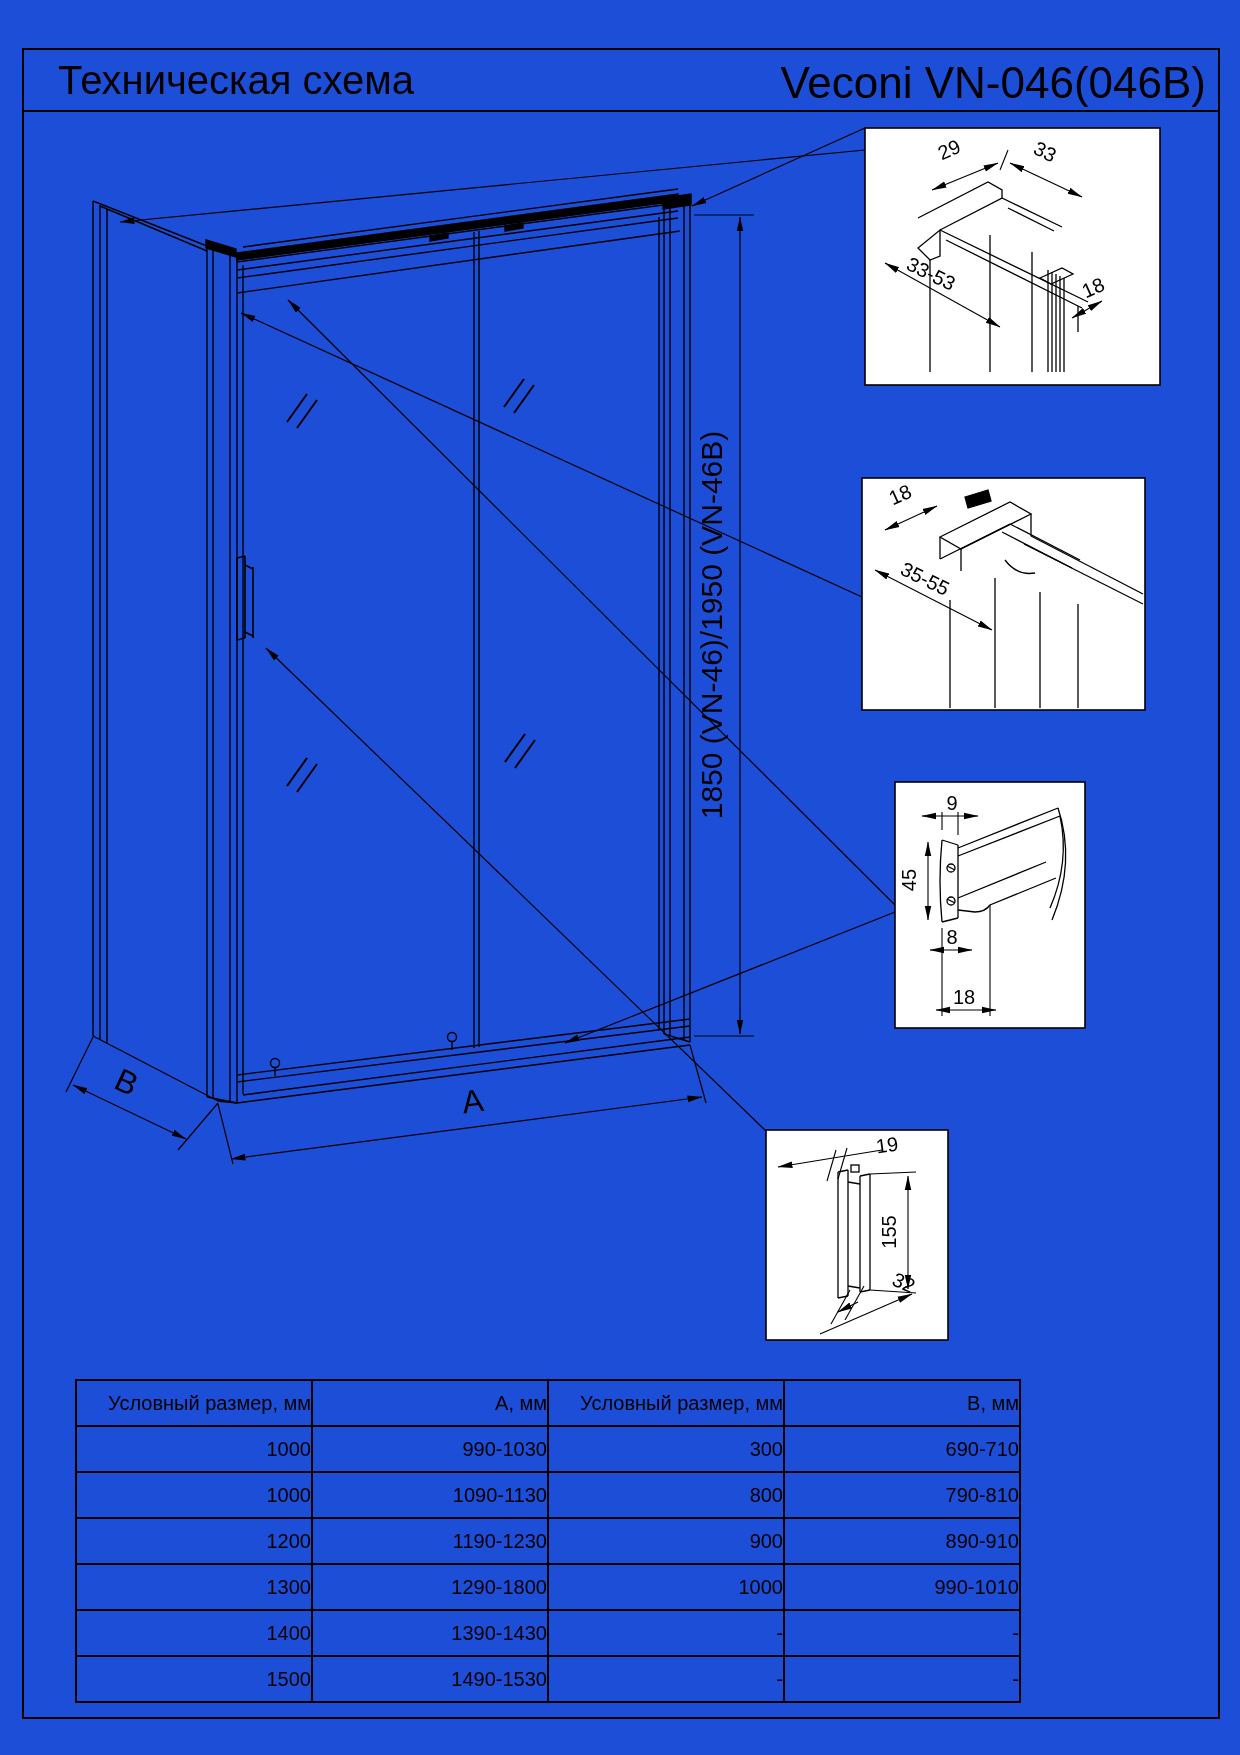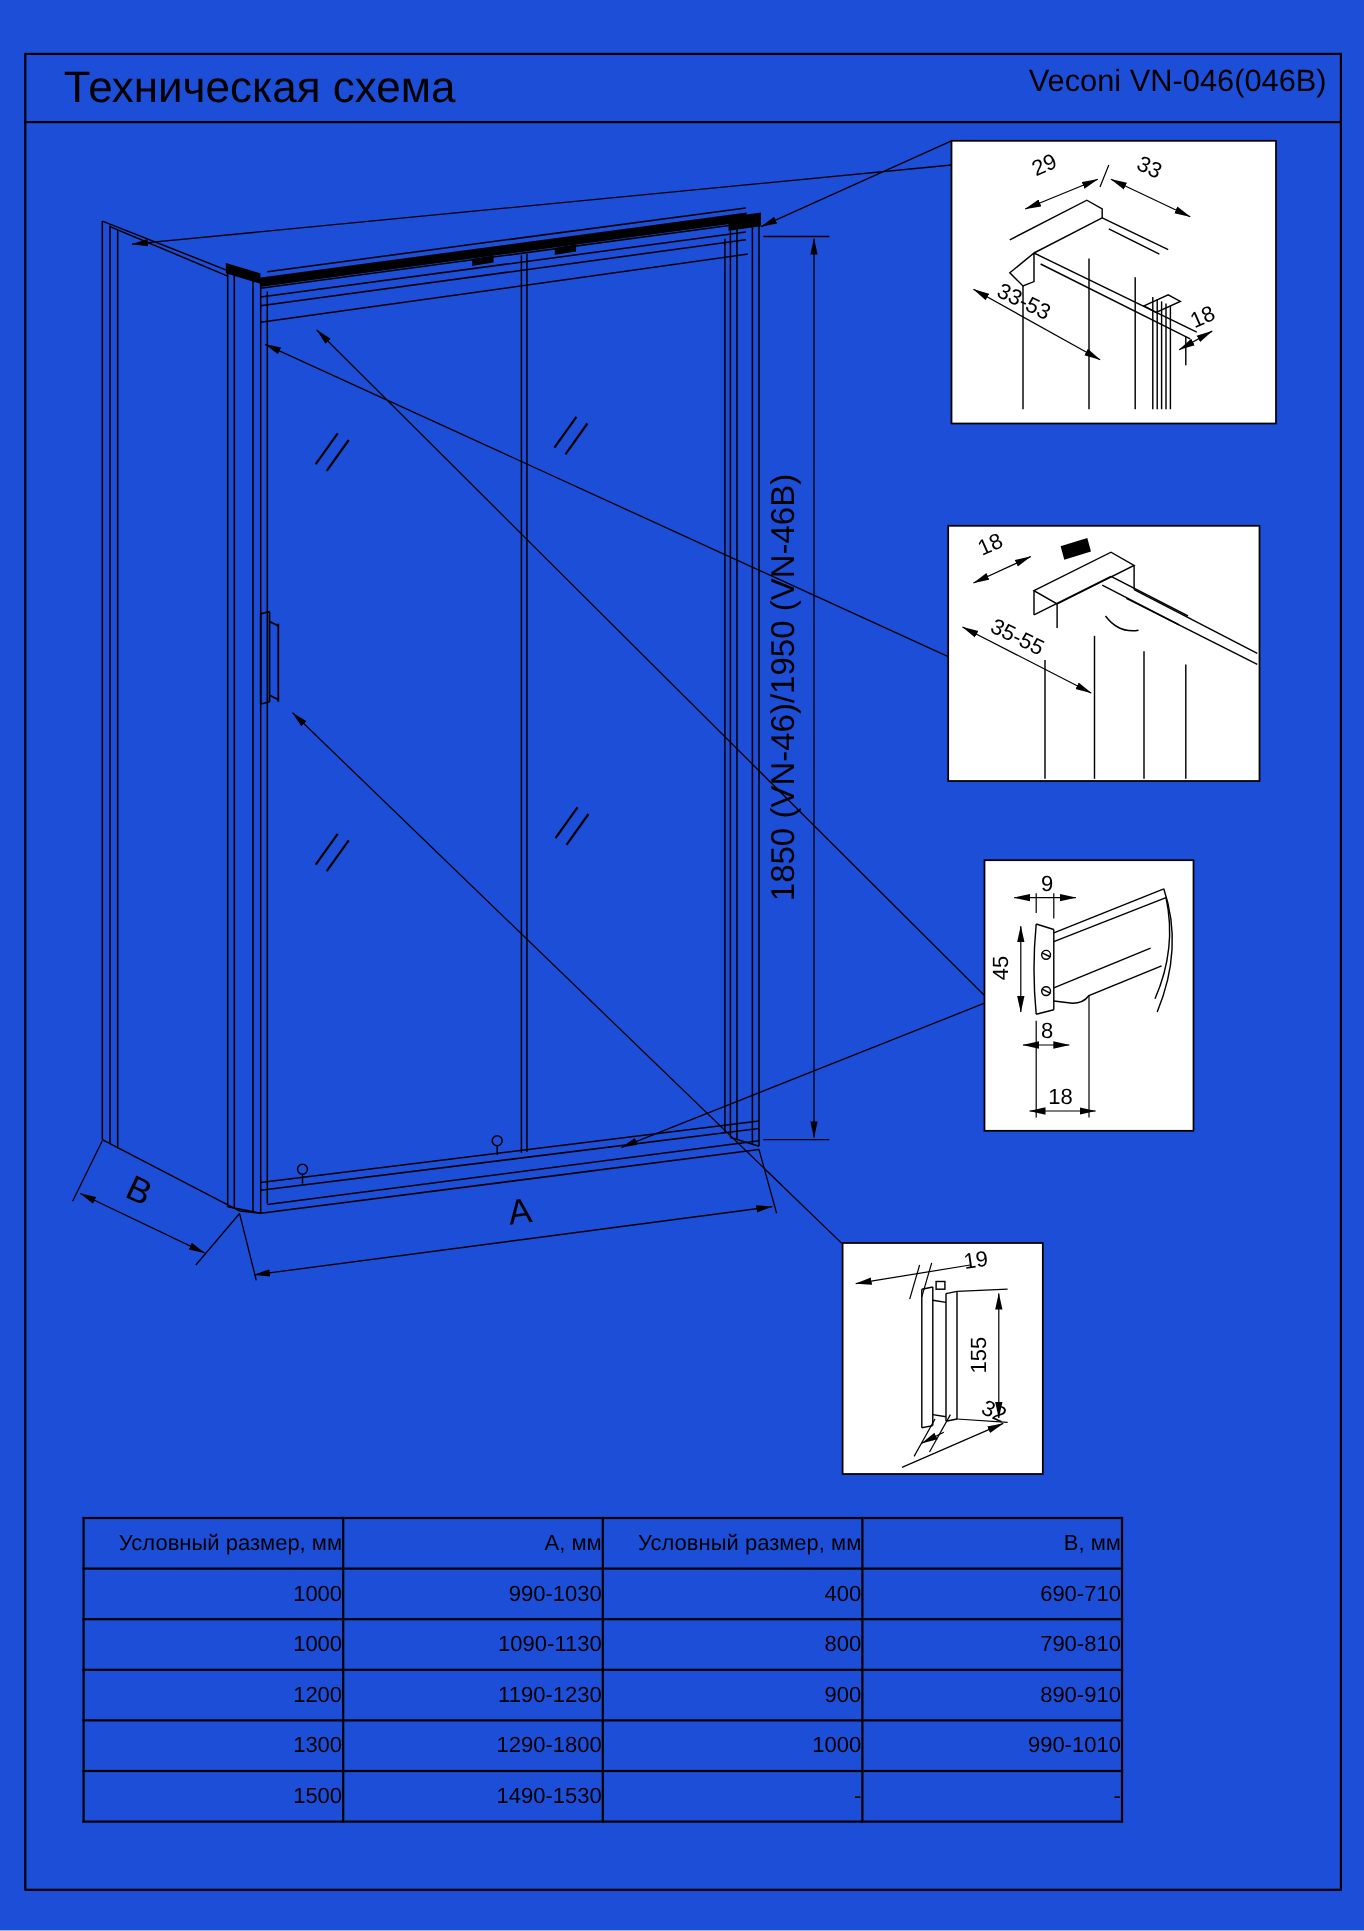--- a/index.html
+++ b/index.html
@@ -2,21 +2,21 @@
 <html><head>
 <meta charset="utf-8">
 <style>
   html,body{margin:0;padding:0;background:#ffffff;}
   #page{position:relative;width:1240px;height:1755px;background:#1d4ed8;
         font-family:"Liberation Sans", sans-serif;color:#000;overflow:hidden;}
   #frame-border{position:absolute;left:22px;top:48px;width:1198px;height:1671px;
         border:2px solid #000;box-sizing:border-box;}
   #header-sep{position:absolute;left:22px;top:110px;width:1198px;height:2px;background:#000;}
   .title-left{position:absolute;left:58px;top:58px;font-size:40px;white-space:nowrap;}
-  .title-right{position:absolute;right:34px;top:58px;font-size:28px;white-space:nowrap;}
+  .title-right{position:absolute;right:34px;top:58px;font-size:44px;white-space:nowrap;}
   svg{position:absolute;left:0;top:0;}
   svg text{font-family:"Liberation Sans", sans-serif;fill:#000;}
   .dim-s{font-size:20px;}
   .dim-m{font-size:30px;}
   .dim-l{font-size:32px;}
   #size-table{position:absolute;left:75px;top:1379px;width:946px;border-collapse:collapse;
         table-layout:fixed;font-size:20px;}
   #size-table th,#size-table td{border:2px solid #000;text-align:right;height:44px;
         font-weight:normal;padding:0;}
 </style>
@@ -282,21 +282,21 @@
         <th>Условный размер, мм</th>
         <th>А, мм</th>
         <th>Условный размер, мм</th>
         <th>В, мм</th>
       </tr>
     </thead>
     <tbody>
       <tr>
         <td>1000</td>
         <td>990-1030</td>
-        <td>400</td>
+        <td>300</td>
         <td>690-710</td>
       </tr>
       <tr>
         <td>1000</td>
         <td>1090-1130</td>
         <td>800</td>
         <td>790-810</td>
       </tr>
       <tr>
         <td>1200</td>
@@ -304,20 +304,26 @@
         <td>900</td>
         <td>890-910</td>
       </tr>
       <tr>
         <td>1300</td>
         <td>1290-1800</td>
         <td>1000</td>
         <td>990-1010</td>
       </tr>
       <tr>
+        <td>1400</td>
+        <td>1390-1430</td>
+        <td>-</td>
+        <td>-</td>
+      </tr>
+      <tr>
         <td>1500</td>
         <td>1490-1530</td>
         <td>-</td>
         <td>-</td>
       </tr>
     </tbody>
   </table>
 
 </div>
 

